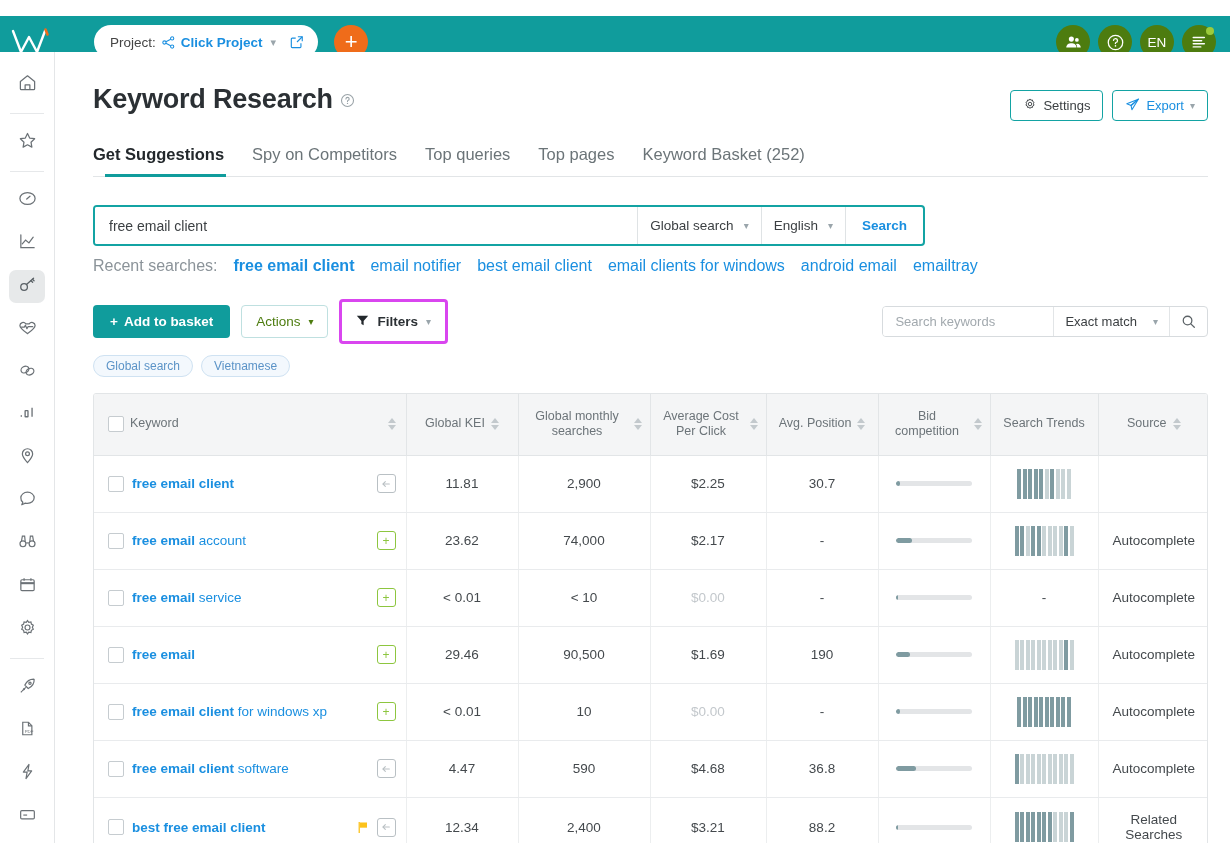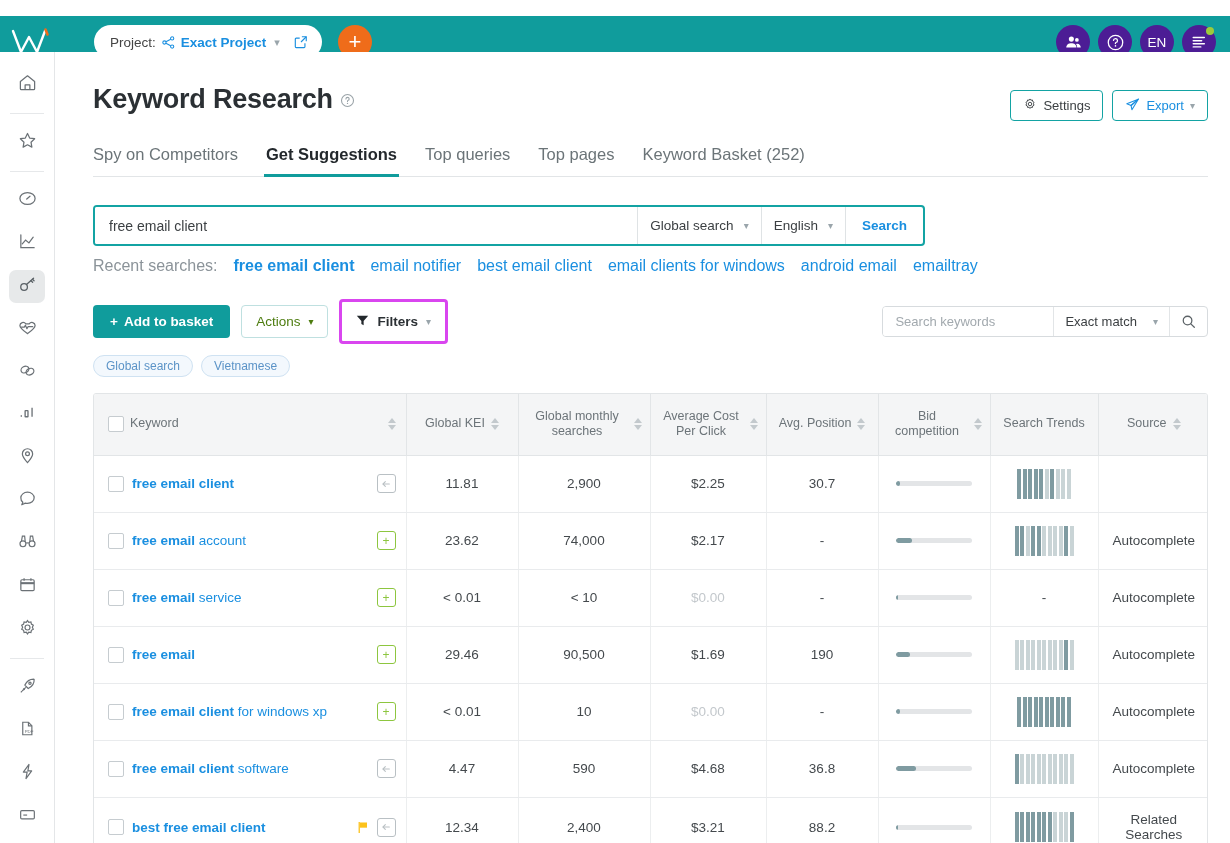--- a/index.html
+++ b/index.html
@@ -34,21 +34,21 @@
   .project-pill .extlink{ color:#1a8fe0; margin-left:8px; display:flex; align-items:center; }
 
   .plus-btn{
     width:34px; height:34px; border-radius:50%; background:#ef6c1a;
     margin-left:16px; display:flex; align-items:center; justify-content:center;
     color:#fff; font-size:22px; line-height:1; font-weight:300; cursor:pointer;
   }
 
   .topright{ margin-left:auto; display:flex; align-items:center; gap:8px; padding-right:14px; }
   .tr-btn{
-    width:34px; height:34px; border-radius:50%; background:#4c1d95;
+    width:34px; height:34px; border-radius:50%; background:#4d7c0f;
     display:flex; align-items:center; justify-content:center;
     color:#fff; font-size:13px; position:relative; cursor:pointer;
   }
   .tr-btn .dot{
     position:absolute; right:2px; top:2px; width:8px;height:8px;border-radius:50%;
     background:#9ccb3b;
   }
 
   
   .sidebar{
@@ -236,21 +236,21 @@
     <span class="lbl">Project:</span>
     <span class="share-ic">
       <svg width="13" height="13" viewBox="0 0 16 16" fill="none" stroke="#1a8fe0" stroke-width="1.3">
         <circle cx="12.5" cy="3" r="2"></circle>
           <circle cx="12.5" cy="13" r="2"></circle>
           <circle cx="3" cy="8" r="2"></circle>
         <path d="M4.8 7 L10.7 4"></path>
           <path d="M4.8 9 L10.7 12"></path>
       </svg>
     </span>
-    <span class="pname">Exact Project</span>
+    <span class="pname">Click Project</span>
     <span class="chev">▾</span>
     <span class="extlink">
       <svg width="14" height="14" viewBox="0 0 16 16" fill="none" stroke="#1a8fe0" stroke-width="1.3">
         <path d="M9 2 h5 v5"></path>
           <path d="M14 2 L8 8"></path>
         <path d="M12.5 9.5 V13.5 a1 1 0 0 1 -1 1 H2.5 a1 1 0 0 1 -1 -1 V4.5 a1 1 0 0 1 1 -1 H6.5"></path>
       </svg>
     </span>
   </div>
 
@@ -465,22 +465,22 @@
                 <path d="M16 2.6 L7.3 10.2 L8.3 15.2 L16 2.6z"></path>
           </svg>
         </span>
         <span>Export</span>
         <span class="chev">▾</span>
       </div>
     </div>
   </div>
 
   <div class="tabs">
+    <div class="tab active">Get Suggestions</div>
     <div class="tab">Spy on Competitors</div>
-    <div class="tab active">Get Suggestions</div>
     <div class="tab">Top queries</div>
     <div class="tab">Top pages</div>
     <div class="tab">Keyword Basket (252)</div>
   </div>
 
   <div class="searchwrap">
     <input class="q" value="free email client" style="">
     <div class="sw-sel">
       <span>Global search</span>
       <span class="chev">▾</span>

